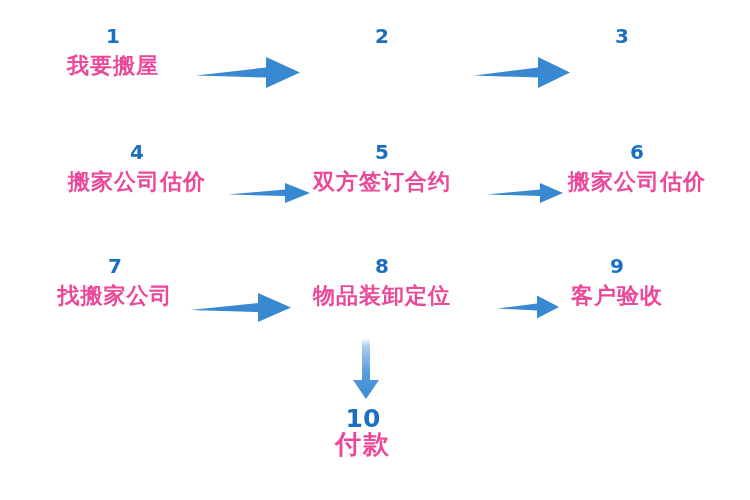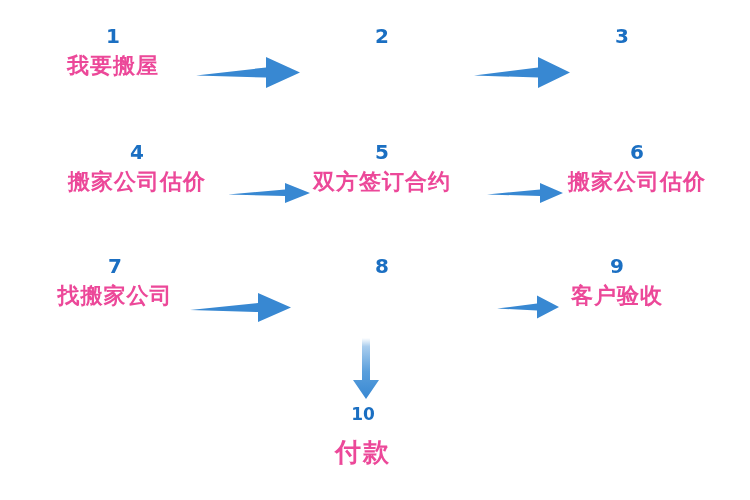--- a/index.html
+++ b/index.html
@@ -44,22 +44,22 @@
     font-size: 22px;
     font-weight: bold;
     color: #ec4899;
     line-height: 1;
     letter-spacing: 1px;
     display: block;
   }
 
   
   .step.final .step-number {
-    font-size: 17px;
-    margin-bottom: 16px;
+    font-size: 25px;
+    margin-bottom: 0;
   }
   .step.final .step-label {
     font-size: 26px;
     letter-spacing: 2px;
   }
 
   
   .arrow {
     position: absolute;
   }
@@ -134,20 +134,21 @@
     </svg>
   </div>
 
   <div class="step" style="left:115px; top:256px;">
     <span class="step-number">7</span>
     <span class="step-label">找搬家公司</span>
   </div>
 
   <div class="step" style="left:382px; top:256px;">
     <span class="step-number">8</span>
+    <span class="step-label">物品装卸定位</span>
   </div>
 
   <div class="step" style="left:617px; top:256px;">
     <span class="step-number">9</span>
     <span class="step-label">客户验收</span>
   </div>
 
   <div class="arrow" style="left:190px; top:292px;">
     <svg width="101" height="32" viewBox="0 0 101 32">
       <path d="M0 18 L68 11 L68 1 L101 15.5 L68 30 L68 20 Z" fill="#3888d2"></path>

